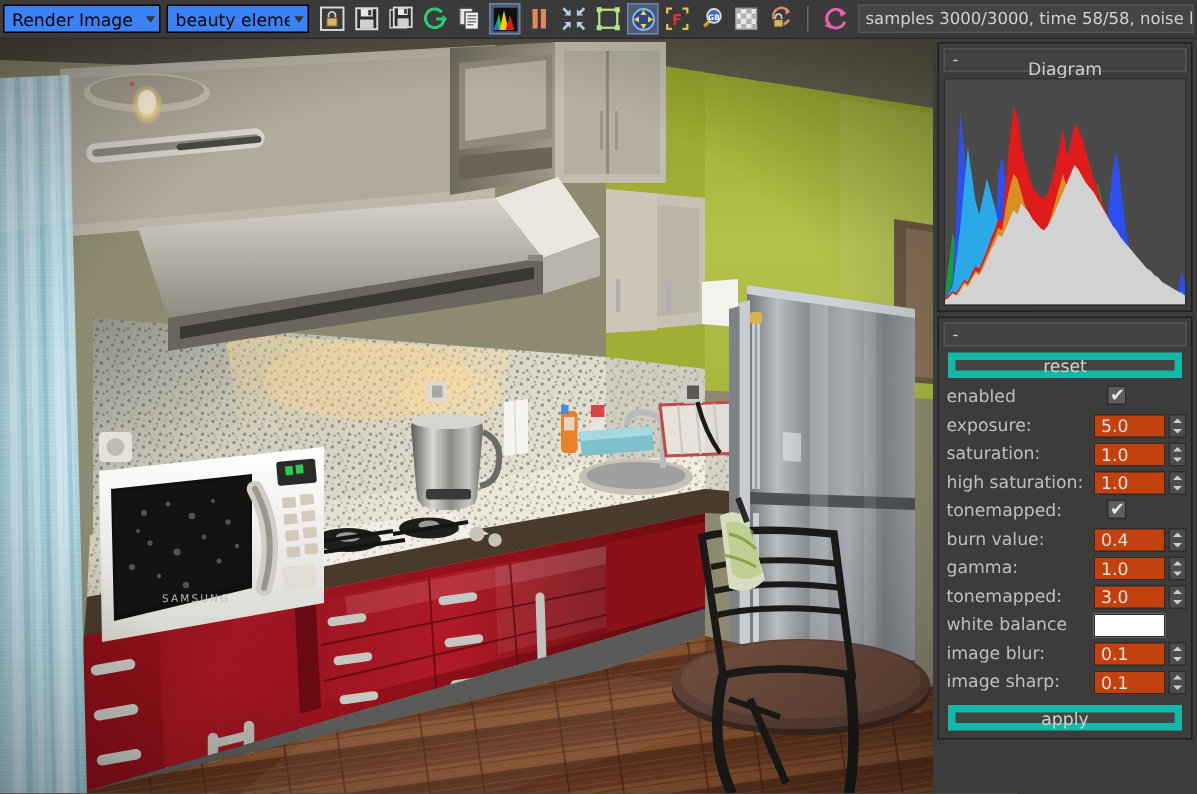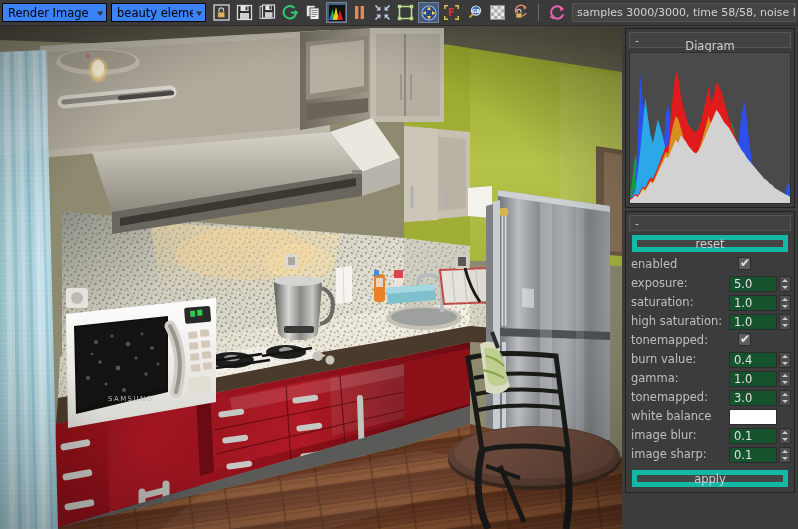--- a/index.html
+++ b/index.html
@@ -88,21 +88,21 @@
   .chk{
     width:13px;height:13px;background:#5e5e5e;border:1px solid #2c2c2c;
     box-sizing:border-box;position:relative;margin-right:40px;
   }
   .chk .mk{
     position:absolute;left:1px;top:0px;color:#e6e6e6;font-size:12px;
     line-height:11px;font-weight:bold;
   }
   .numwrap{display:flex;align-items:center;}
   .num{
-    width:48px;height:16px;background:#14532d;border:1px solid #2c2c2c;
+    width:48px;height:16px;background:#c2410c;border:1px solid #2c2c2c;
     color:#e2e2e2;font-size:11.5px;display:flex;align-items:center;
     padding-left:4px;box-sizing:border-box;
   }
   .spin{
     width:12px;height:16px;margin-left:2px;background:#4d4d4d;
     border:1px solid #2c2c2c;box-sizing:border-box;
     display:flex;flex-direction:column;align-items:center;
     justify-content:space-around;
   }
   .spin i{

